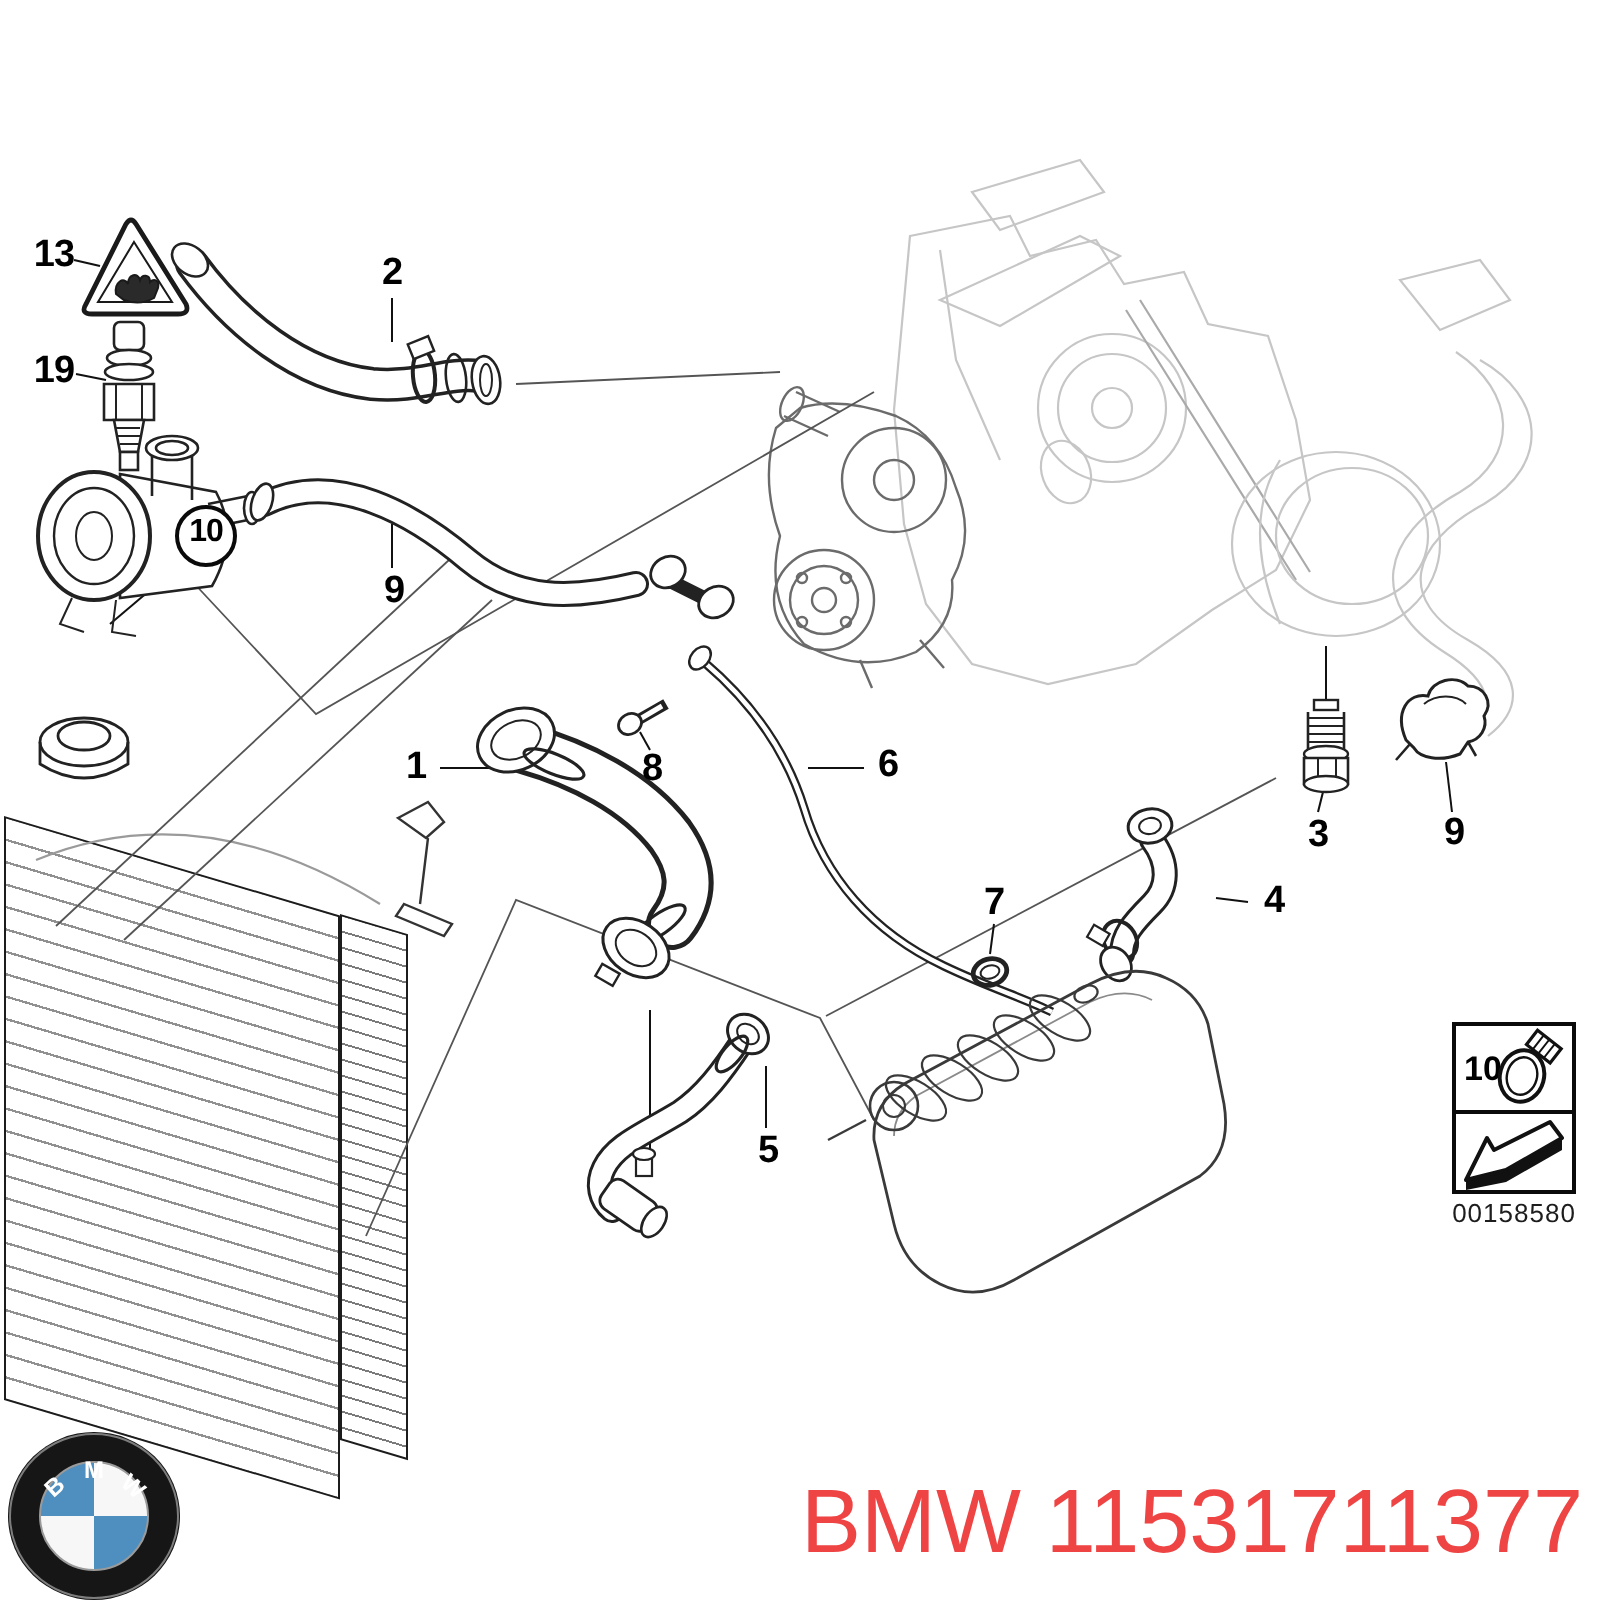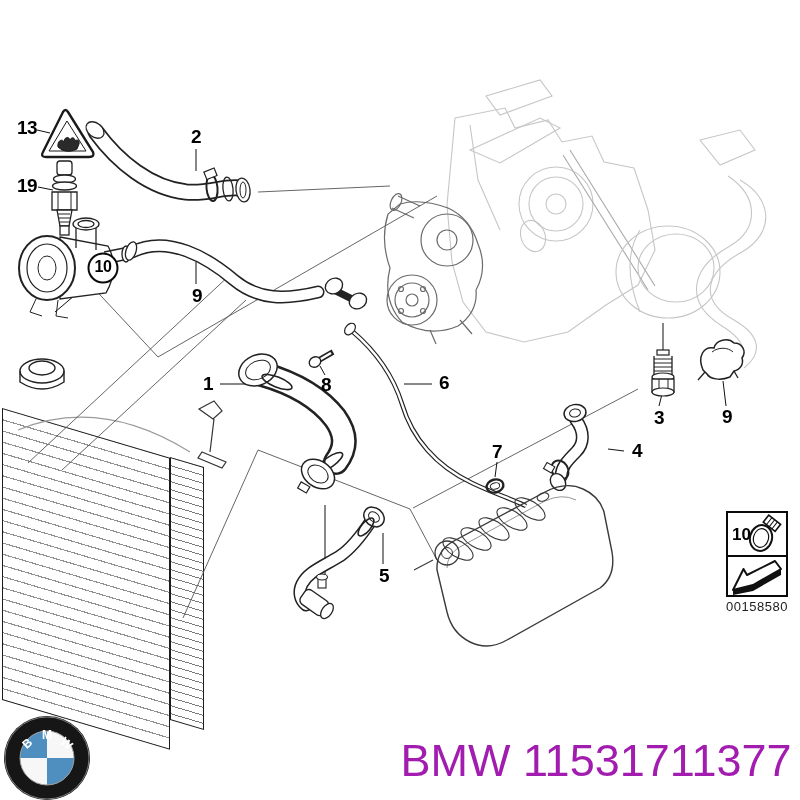--- a/index.html
+++ b/index.html
@@ -26,21 +26,21 @@
   #legend-top{position:absolute;left:0;top:0;width:100%;height:44px;
     border-bottom:2px solid #0a0a0a;box-sizing:border-box;}
   #legend-ref{position:absolute;left:4px;top:12px;font-size:17px;font-weight:700;}
   #legend-clamp{position:absolute;right:0px;top:1px;}
   #legend-arrow{position:absolute;left:1px;top:46px;}
   #image-number{position:absolute;left:700px;top:599px;width:114px;text-align:center;
     font-size:13px;color:#1d1d1d;letter-spacing:.5px;}
   
   #bmw-logo{position:absolute;left:2px;top:714px;}
   #part-label{position:absolute;left:392px;top:735px;width:408px;text-align:center;
-    font-size:45px;color:#a21caf;white-space:nowrap;}
+    font-size:45px;color:#ef4444;white-space:nowrap;}
 </style>
 </head>
 <body>
 
 <div id="stage">
 
   <div class="rad-core"></div>
   <div class="rad-tank"></div>
 
   <svg id="diagram-svg" width="800" height="726" viewBox="0 0 800 726">

